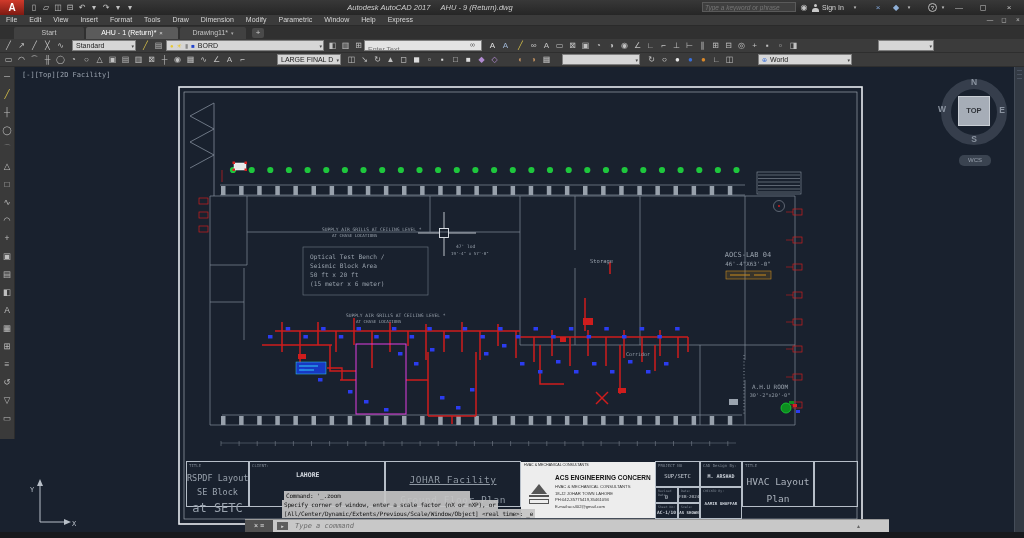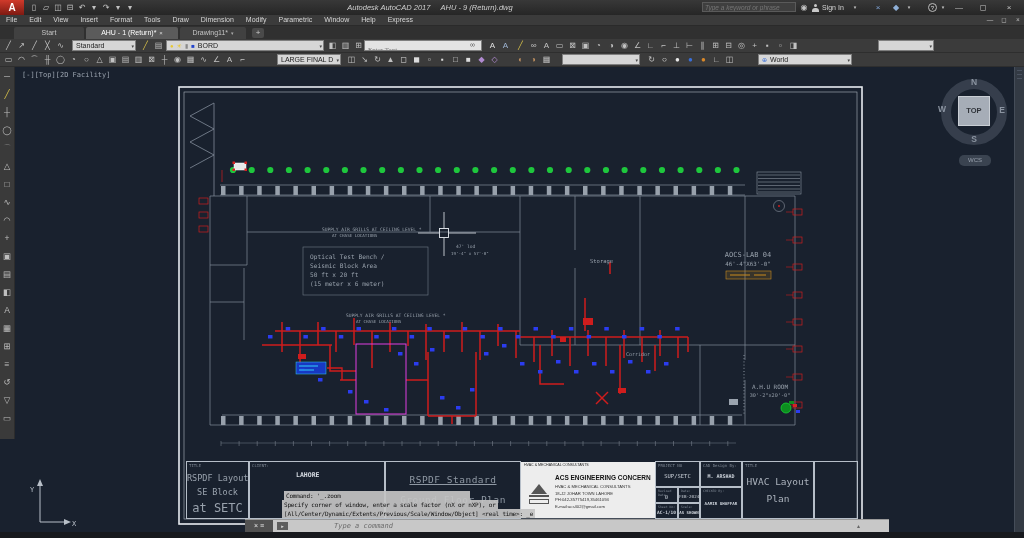--- a/index.html
+++ b/index.html
@@ -45,59 +45,59 @@
   
   .trow{position:absolute;left:0;width:1024px;height:14px;background:#3b3b3b;border-bottom:1px solid #2e2e2e;box-sizing:border-box;}
   .igroup{position:absolute;top:0;height:14px;display:flex;}
   .ticon{display:inline-block;width:13px;height:14px;line-height:14px;text-align:center;
     font-size:8px;color:#c2c2c2;cursor:default;}
   .combo{position:absolute;top:1px;height:11px;background:#d6d6d6;border:1px solid #7f7f7f;
     font-size:7px;line-height:9px;color:#1c1c1c;padding:0 10px 0 3px;box-sizing:border-box;white-space:nowrap;overflow:hidden;}
   .combo:after{content:"▾";position:absolute;right:1px;top:0;font-size:5px;color:#444;line-height:10px;}
   .combo .mi{font-size:6px;margin-right:1px;}
   .tinput{position:absolute;top:1px;height:11px;background:#e3e3e3;border:1px solid #7f7f7f;
-    font-size:7px;color:#222;padding:8px 12px 0 3px;box-sizing:border-box;font-family:Liberation Serif, serif;}
+    font-size:7px;color:#222;padding:8px 12px 0 3px;box-sizing:border-box;font-family:Liberation Sans, sans-serif;}
   .inpicon{position:absolute;top:2px;font-size:7px;color:#555;}
   
   .canvasbg{position:absolute;left:0;top:67px;width:1024px;height:471px;background:#19212e;}
   .leftstrip{position:absolute;left:0;top:67px;width:15px;height:372px;background:#3a3a3a;
     border-right:1px solid #2c2c2c;box-sizing:border-box;display:flex;flex-direction:column;}
   .leftstrip .ticon{width:14px;height:18px;line-height:18px;font-size:8.5px;color:#bfbfbf;}
   .vplabel{position:absolute;left:22px;top:71px;font-size:7px;color:#9aa3ae;}
   .rightstrip{position:absolute;left:1014px;top:67px;width:10px;height:471px;background:#333a44;border-left:1px solid #454d59;box-sizing:border-box;}
   .rightstrip i{display:block;height:1px;background:#4a5260;margin:3px 2px 0 2px;}
   #plan-svg{position:absolute;left:0;top:0;pointer-events:none;}
   
   .vc-ring{position:absolute;left:941px;top:79px;width:66px;height:66px;border-radius:50%;
     border:10px solid rgba(130,140,155,.28);box-sizing:border-box;}
   .vc-letter{position:absolute;width:12px;height:10px;text-align:center;font-size:8.5px;font-weight:bold;color:#8b94a1;line-height:10px;}
   .vc-top{position:absolute;left:958px;top:96px;width:32px;height:30px;background:#a6adb7;
     border:1px solid #c9ced4;box-sizing:border-box;color:#30343a;font-size:7.5px;font-weight:bold;
     text-align:center;line-height:28px;}
   .vc-wcs{position:absolute;left:959px;top:155px;width:32px;height:11px;background:#3a4350;border-radius:5px;
     color:#98a1ad;font-size:6px;text-align:center;line-height:11px;}
   
-  .tb-cell{position:absolute;top:461px;height:58px;border:1px solid #b6bec8;box-sizing:border-box;
+  .tb-cell{position:absolute;top:461px;height:46px;border:1px solid #b6bec8;box-sizing:border-box;
     font-family:"DejaVu Sans Mono",monospace;color:#99a2ad;}
   .tb-lbl{position:absolute;left:2px;top:1px;font-size:4px;color:#7e8793;}
   .tb-line{position:absolute;width:100%;text-align:center;white-space:nowrap;}
   .tb-sub{position:absolute;border:0.7px solid #b6bec8;box-sizing:border-box;}
   .acsbox{position:absolute;left:521px;top:462px;width:134px;height:56px;background:#ededed;color:#222;
     font-family:"Liberation Sans",sans-serif;overflow:hidden;}
   
   .cmdline{position:absolute;height:9px;background:rgba(196,196,196,.92);color:#111;
     font-family:"DejaVu Sans Mono",monospace;font-size:6px;letter-spacing:-0.2px;line-height:9px;
     padding:0 2px;white-space:nowrap;}
   .dock{position:absolute;left:245px;top:519px;width:644px;height:13px;background:#c8c8c8;border-top:1px solid #9a9a9a;box-sizing:border-box;}
   .dock .box{position:absolute;left:0;top:0;width:28px;height:12px;background:#515151;color:#e8e8e8;
     font-size:7px;line-height:12px;text-align:center;}
   .dock .caret{position:absolute;left:32px;top:2px;width:11px;height:8px;background:#5e5e5e;color:#ddd;
     font-size:5px;line-height:8px;text-align:center;}
   .dock .prompt{position:absolute;left:50px;top:0;font-size:7px;font-style:italic;color:#6a6a6a;line-height:12px;
-    font-family:"DejaVu Sans Mono",monospace;margin-left:39px;}
+    font-family:"DejaVu Sans Mono",monospace;}
   .dock .up{position:absolute;left:612px;top:0;font-size:6px;color:#666;line-height:12px;}
   .bottomstrip{position:absolute;left:0;top:532px;width:1024px;height:6px;background:#17191d;}
 </style>
 </head>
 <body>
 
 <div id="app">
 
   <div class="titlebar">
     <div class="logo">A</div>
@@ -646,21 +646,21 @@
     <span class="tb-lbl">TITLE</span>
     <span class="tb-line" style="top:11px;font-size:8.5px">RSPDF Layout</span>
     <span class="tb-line" style="top:25px;font-size:8.5px">SE Block</span>
     <span class="tb-line" style="top:39px;font-size:12px">at SETC</span>
   </div>
   <div class="tb-cell" style="left:249px;width:136px">
     <span class="tb-lbl">CLIENT:</span>
     <span class="abs" style="left:46px;top:9px;font-size:6.5px;font-weight:bold;color:#d6dbe2">LAHORE</span>
   </div>
   <div class="tb-cell" style="left:385px;width:136px">
-    <span class="tb-line" style="top:12px;font-size:9.5px;letter-spacing:0.5px;color:#8f98a3"><u>RSPDF Standard</u></span>
+    <span class="tb-line" style="top:12px;font-size:9.5px;letter-spacing:0.5px;color:#8f98a3"><u>JOHAR Facility</u></span>
     <span class="tb-line" style="top:32px;font-size:9.5px;letter-spacing:0.5px;color:#8f98a3">Ground Floor Plan</span>
   </div>
   <div class="acsbox">
     <span class="abs" style="left:3px;top:1px;font-size:3.6px;color:#222">HVAC &amp; MECHANICAL CONSULTANTS</span>
     <span class="abs" style="left:10px;top:22px;width:0;height:0;border-left:8px solid transparent;border-right:8px solid transparent;border-bottom:10px solid #555"></span>
     <span class="abs" style="left:8px;top:33px;width:20px;height:2px;background:#555"></span>
     <span class="abs" style="left:8px;top:37px;width:20px;height:5px;border:0.5px solid #555;box-sizing:border-box"></span>
     <span class="abs" style="left:34px;top:12px;font-size:6.5px;font-weight:bold;color:#111">ACS ENGINEERING CONCERN</span>
     <span class="abs" style="left:34px;top:22px;font-size:4.2px;color:#333">HVAC &amp; MECHANICAL CONSULTANTS</span>
     <span class="abs" style="left:34px;top:28.5px;font-size:4.2px;color:#333">18-J2 JOHAR TOWN LAHORE</span>

